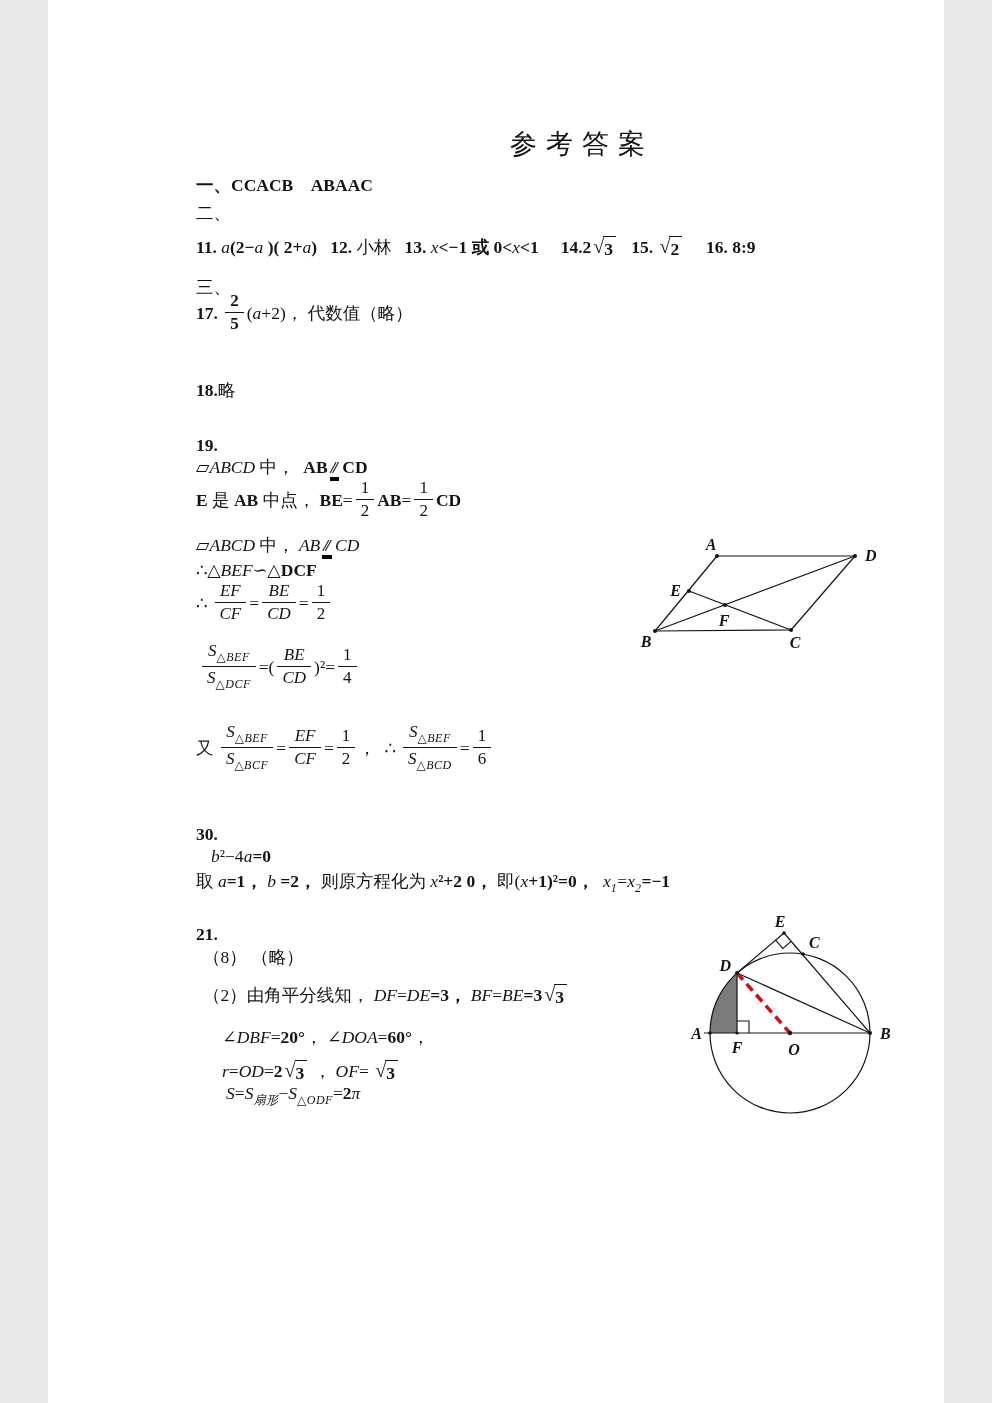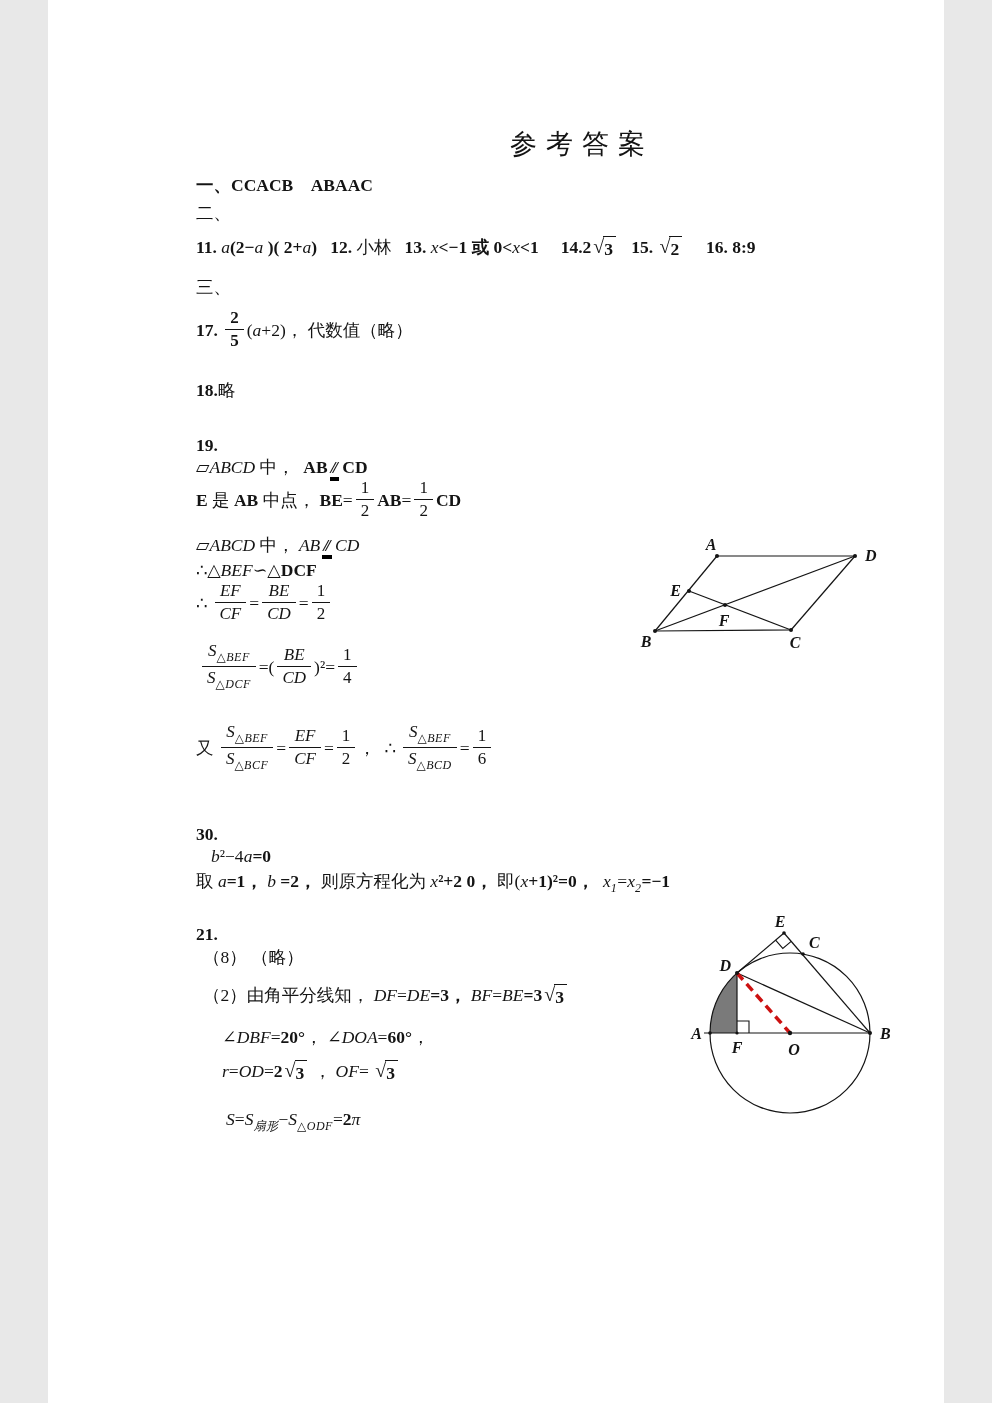--- a/index.html
+++ b/index.html
@@ -49,42 +49,42 @@
 
 <div class="page">
 
   <div class="title" style="left:462px;top:126px">参考答案</div>
 
   <div class="ln" style="left:148px;top:174px"><span class="b">一、CCACB　ABAAC</span></div>
   <div class="ln" style="left:148px;top:202px"><span class="rm">二、</span></div>
   <div class="ln" style="left:148px;top:236px"><span class="b">11. </span><span class="it">a</span><span class="b">(2−</span><span class="it">a</span><span class="b"> )( 2+</span><span class="it">a</span><span class="b">)</span><span class="b">   12. </span><span class="rm">小林</span><span class="b">   13. </span><span class="it">x</span><span class="b">&lt;−1 或 0&lt;</span><span class="it">x</span><span class="b">&lt;1</span><span class="b">     14.2</span><span class="sqrt"><span class="rs">√</span><span class="rc">3</span></span><span class="b">   15. </span><span class="sqrt"><span class="rs">√</span><span class="rc">2</span></span><span class="b">     16. 8:9</span></div>
   <div class="ln" style="left:148px;top:276px"><span class="rm">三、</span></div>
 
-  <div class="ln" style="left:148px;top:311px"><span class="b">17. </span><span class="frac"><span class="fnum"><span class="b">2</span></span><span class="fden"><span class="b">5</span></span></span><span class="rm">(</span><span class="it">a</span><span class="rm">+2)， 代数值（略）</span></div>
+  <div class="ln" style="left:148px;top:294px"><span class="b">17. </span><span class="frac"><span class="fnum"><span class="b">2</span></span><span class="fden"><span class="b">5</span></span></span><span class="rm">(</span><span class="it">a</span><span class="rm">+2)， 代数值（略）</span></div>
   <div class="ln" style="left:148px;top:379px"><span class="b">18.</span><span class="rm">略</span></div>
 
   <div class="ln" style="left:148px;top:434px"><span class="b">19.</span></div>
   <div class="ln" style="left:148px;top:456px"><span class="rm">▱</span><span class="it">ABCD</span><span class="rm"> 中，  </span><span class="b">AB</span><span class="par">//</span><span class="b">CD</span></div>
   <div class="ln" style="left:148px;top:481px"><span class="b">E</span><span class="rm"> 是 </span><span class="b">AB</span><span class="rm"> 中点， </span><span class="b">BE</span><span class="rm">=</span><span class="frac"><span class="fnum"><span class="rm">1</span></span><span class="fden"><span class="rm">2</span></span></span><span class="b">AB</span><span class="rm">=</span><span class="frac"><span class="fnum"><span class="rm">1</span></span><span class="fden"><span class="rm">2</span></span></span><span class="b">CD</span></div>
   <div class="ln" style="left:148px;top:534px"><span class="rm">▱</span><span class="it">ABCD</span><span class="rm"> 中， </span><span class="it">AB</span><span class="par">//</span><span class="it">CD</span></div>
   <div class="ln" style="left:148px;top:559px"><span class="rm">∴△</span><span class="it">BEF</span><span class="rm">∽△</span><span class="b">DCF</span></div>
   <div class="ln" style="left:148px;top:584px"><span class="rm">∴ </span><span class="frac"><span class="fnum"><span class="it">EF</span></span><span class="fden"><span class="it">CF</span></span></span><span class="rm">=</span><span class="frac"><span class="fnum"><span class="it">BE</span></span><span class="fden"><span class="it">CD</span></span></span><span class="rm">=</span><span class="frac"><span class="fnum"><span class="rm">1</span></span><span class="fden"><span class="rm">2</span></span></span></div>
   <div class="ln" style="left:151px;top:644px"><span class="frac"><span class="fnum"><span class="it">S</span><span class="sub">△BEF</span></span><span class="fden"><span class="it">S</span><span class="sub">△DCF</span></span></span><span class="rm">=(</span><span class="frac"><span class="fnum"><span class="it">BE</span></span><span class="fden"><span class="it">CD</span></span></span><span class="rm">)²=</span><span class="frac"><span class="fnum"><span class="rm">1</span></span><span class="fden"><span class="rm">4</span></span></span></div>
   <div class="ln" style="left:148px;top:725px"><span class="rm">又 </span><span class="frac"><span class="fnum"><span class="it">S</span><span class="sub">△BEF</span></span><span class="fden"><span class="it">S</span><span class="sub">△BCF</span></span></span><span class="rm">=</span><span class="frac"><span class="fnum"><span class="it">EF</span></span><span class="fden"><span class="it">CF</span></span></span><span class="rm">=</span><span class="frac"><span class="fnum"><span class="rm">1</span></span><span class="fden"><span class="rm">2</span></span></span><span class="rm">，  ∴ </span><span class="frac"><span class="fnum"><span class="it">S</span><span class="sub">△BEF</span></span><span class="fden"><span class="it">S</span><span class="sub">△BCD</span></span></span><span class="rm">=</span><span class="frac"><span class="fnum"><span class="rm">1</span></span><span class="fden"><span class="rm">6</span></span></span></div>
 
   <div class="ln" style="left:148px;top:823px"><span class="b">30.</span></div>
   <div class="ln" style="left:163px;top:845px"><span class="it">b</span><span class="rm">²−4</span><span class="it">a</span><span class="b">=0</span></div>
   <div class="ln" style="left:148px;top:870px"><span class="rm">取 </span><span class="it">a</span><span class="b">=1， </span><span class="it">b</span><span class="b"> =2， </span><span class="rm">则原方程化为 </span><span class="it">x</span><span class="b">²+2 0， </span><span class="rm">即(</span><span class="it">x</span><span class="b">+1)²=0，  </span><span class="it">x</span><span class="sub">1</span><span class="rm">=</span><span class="it">x</span><span class="sub">2</span><span class="b">=−1</span></div>
 
   <div class="ln" style="left:148px;top:923px"><span class="b">21.</span></div>
   <div class="ln" style="left:155px;top:946px"><span class="rm">（8） （略）</span></div>
   <div class="ln" style="left:155px;top:984px"><span class="rm">（2）由角平分线知， </span><span class="it">DF</span><span class="rm">=</span><span class="it">DE</span><span class="b">=3， </span><span class="it">BF</span><span class="rm">=</span><span class="it">BE</span><span class="b">=3</span><span class="sqrt"><span class="rs">√</span><span class="rc">3</span></span></div>
   <div class="ln" style="left:174px;top:1026px"><span class="rm">∠</span><span class="it">DBF</span><span class="rm">=</span><span class="b">20°</span><span class="rm">， ∠</span><span class="it">DOA</span><span class="rm">=</span><span class="b">60°</span><span class="rm">，</span></div>
   <div class="ln" style="left:174px;top:1060px"><span class="it">r</span><span class="rm">=</span><span class="it">OD</span><span class="rm">=</span><span class="b">2</span><span class="sqrt"><span class="rs">√</span><span class="rc">3</span></span><span class="rm"> ， </span><span class="it">OF</span><span class="rm">= </span><span class="sqrt"><span class="rs">√</span><span class="rc">3</span></span></div>
-  <div class="ln" style="left:178px;top:1108px"><span class="it">S</span><span class="rm">=</span><span class="it">S</span><span class="sub">扇形</span><span class="rm">−</span><span class="it">S</span><span class="sub">△ODF</span><span class="rm">=</span><span class="b">2</span><span class="it">π</span></div>
+  <div class="ln" style="left:178px;top:1082px"><span class="it">S</span><span class="rm">=</span><span class="it">S</span><span class="sub">扇形</span><span class="rm">−</span><span class="it">S</span><span class="sub">△ODF</span><span class="rm">=</span><span class="b">2</span><span class="it">π</span></div>
 
   <svg class="diag" style="left:585px;top:520px" width="280" height="150" viewBox="0 0 280 150">
     <line class="stroke" x1="84" y1="36" x2="222" y2="36"></line>
     <line class="stroke" x1="222" y1="36" x2="158" y2="110"></line>
     <line class="stroke" x1="158" y1="110" x2="22" y2="111"></line>
     <line class="stroke" x1="22" y1="111" x2="84" y2="36"></line>
     <line class="stroke" x1="22" y1="111" x2="222" y2="36"></line>
     <line class="stroke" x1="56" y1="71" x2="158" y2="110"></line>
     <circle class="dot" cx="84" cy="36" r="2"></circle>
     <circle class="dot" cx="222" cy="36" r="2"></circle>

